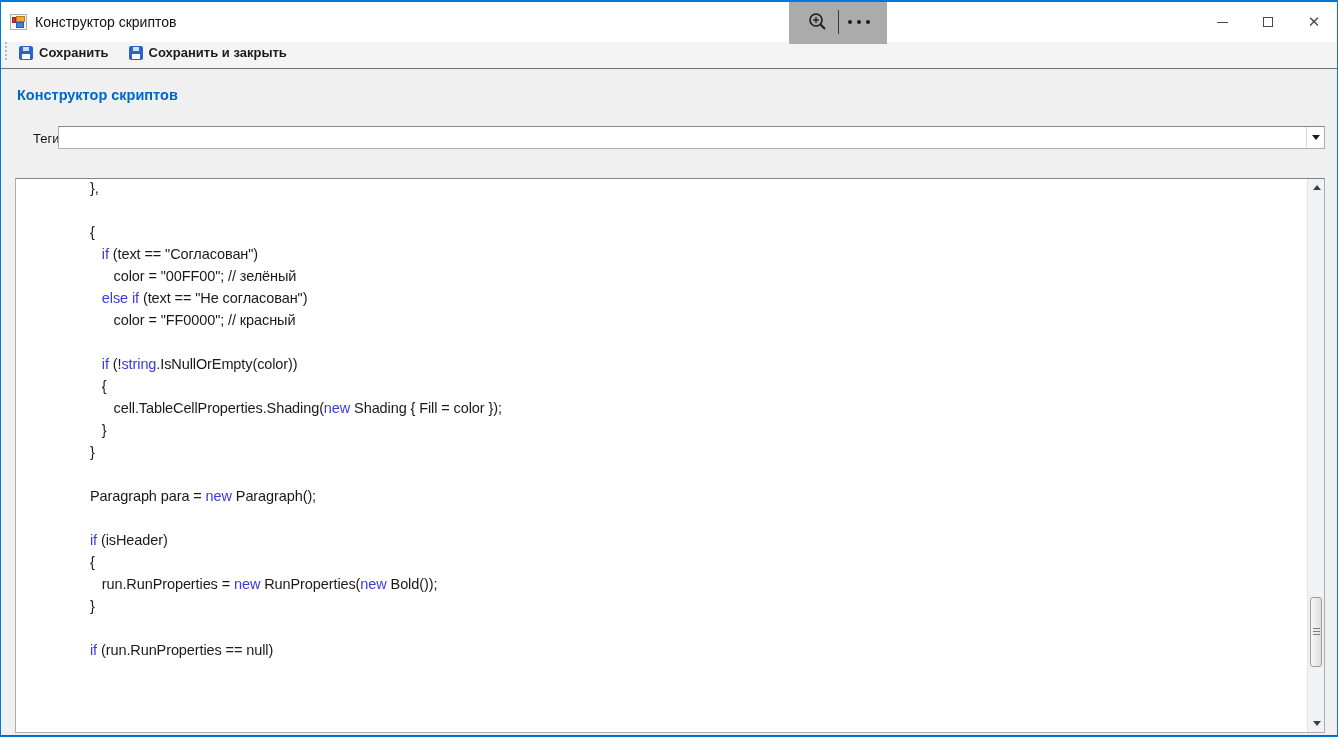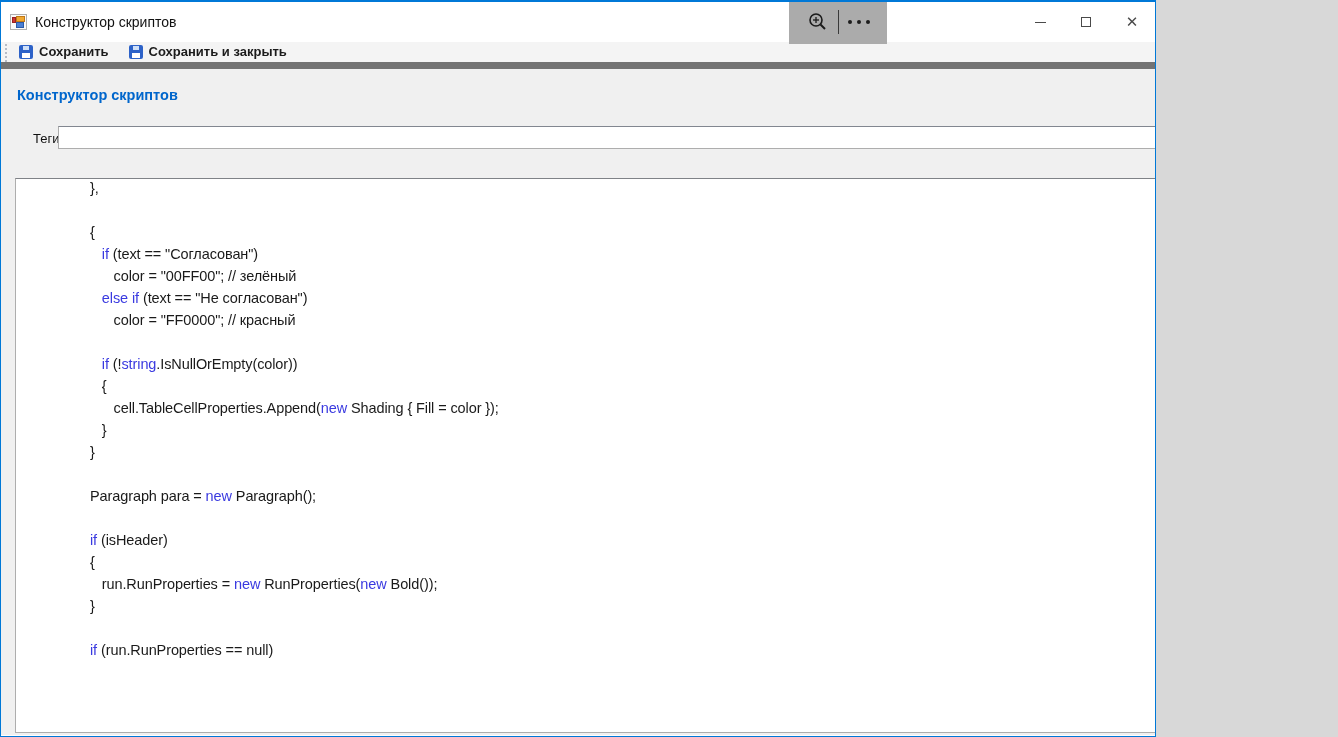--- a/index.html
+++ b/index.html
@@ -1,17 +1,17 @@
 <!DOCTYPE html>
 <html><head>
 <meta charset="utf-8">
 <style>
   * { margin:0; padding:0; box-sizing:border-box; }
   html,body { width:1338px; height:737px; font-family:"Liberation Sans", sans-serif; background:#d8d8d8; }
-  .window { position:relative; width:1156px; height:737px; background:#ffffff; border:1px solid #0078d7; border-top:2px solid #0078d7; overflow:hidden; }
+  .window { position:relative; width:1338px; height:737px; background:#a21caf; border:1px solid #0078d7; border-top:2px solid #0078d7; overflow:hidden; }
 
   
   .titlebar { position:relative; height:40px; background:#ffffff; display:flex; align-items:center; }
   .app-icon { position:relative; width:17px; height:16px; margin-left:9px; background:#fafafa; border:1px solid #b0b0b0; }
   .app-icon .blk-orange { position:absolute; right:1px; top:1px; width:9px; height:6px; background:#f0a830; border:1px solid #c07818; }
   .app-icon .blk-red { position:absolute; left:1px; top:2px; width:4px; height:6px; background:#cc3333; border:1px solid #992222; }
   .app-icon .blk-blue { position:absolute; right:2px; bottom:1px; width:8px; height:6px; background:#4a7fd4; border:1px solid #2a5aa8; }
   .title-text { margin-left:8px; font-size:14px; color:#111; }
 
   .shot-overlay { position:absolute; left:788px; top:-2px; width:98px; height:44px; background:#ababab; display:flex; align-items:center; justify-content:center; gap:9px; }
@@ -19,21 +19,21 @@
   .dots { display:flex; gap:5px; align-items:center; }
   .dots i { width:4px; height:4px; background:#1c1c1c; border-radius:50%; display:block; }
 
   .win-controls { position:absolute; right:0; top:-2px; height:44px; display:flex; }
   .win-btn { width:46px; height:100%; display:flex; align-items:center; justify-content:center; background:transparent; border:none; cursor:pointer; }
   .glyph-min { width:11px; height:1px; background:#4a4a4a; }
   .glyph-max { width:10px; height:10px; border:1px solid #4a4a4a; background:transparent; }
   .glyph-close { font-size:15px; color:#4a4a4a; line-height:1; font-family:"DejaVu Sans", sans-serif; }
 
   
-  .toolbar { height:27px; background:#f4f4f4; border-bottom:7px solid #737373; display:flex; align-items:flex-end; }
+  .toolbar { height:27px; background:#f4f4f4; border-bottom:1px solid #737373; display:flex; align-items:flex-start; }
   .grip { width:2px; height:18px; margin-left:4px; background-image:repeating-linear-gradient(#b6bcc6 0 2px, transparent 2px 4px); }
   .tb-btn { display:flex; align-items:center; gap:6px; border:none; background:transparent; padding:3px 8px; margin-left:4px; font-family:"Liberation Sans", sans-serif; font-size:13px; font-weight:600; color:#1b1b1b; cursor:pointer; }
   .floppy { position:relative; width:14px; height:14px; background:#2d62c8; border-radius:2px; }
   .floppy::before { content:""; position:absolute; top:1px; left:4px; width:6px; height:4px; background:#cfe0f8; }
   .floppy::after { content:""; position:absolute; bottom:1px; left:3px; width:8px; height:5px; background:#ffffff; }
 
   
   .content { position:relative; height:666px; background:#f0f0f0; }
   .page-heading { position:absolute; left:16px; top:18px; font-size:14.5px; font-weight:bold; color:#0066cc; }
 
@@ -134,21 +134,21 @@
           <div class="code-line"><span class="pl">},</span></div>
           <div class="code-line">&nbsp;</div>
           <div class="code-line"><span class="pl">{</span></div>
           <div class="code-line"><span class="pl">   </span><span class="kw">if</span><span class="pl"> (text == "Согласован")</span></div>
           <div class="code-line"><span class="pl">      color = "00FF00"; // зелёный</span></div>
           <div class="code-line"><span class="pl">   </span><span class="kw">else</span><span class="pl"> </span><span class="kw">if</span><span class="pl"> (text == "Не согласован")</span></div>
           <div class="code-line"><span class="pl">      color = "FF0000"; // красный</span></div>
           <div class="code-line">&nbsp;</div>
           <div class="code-line"><span class="pl">   </span><span class="kw">if</span><span class="pl"> (!</span><span class="kw">string</span><span class="pl">.IsNullOrEmpty(color))</span></div>
           <div class="code-line"><span class="pl">   {</span></div>
-          <div class="code-line"><span class="pl">      cell.TableCellProperties.Append(</span><span class="kw">new</span><span class="pl"> Shading { Fill = color });</span></div>
+          <div class="code-line"><span class="pl">      cell.TableCellProperties.Shading(</span><span class="kw">new</span><span class="pl"> Shading { Fill = color });</span></div>
           <div class="code-line"><span class="pl">   }</span></div>
           <div class="code-line"><span class="pl">}</span></div>
           <div class="code-line">&nbsp;</div>
           <div class="code-line"><span class="pl">Paragraph para = </span><span class="kw">new</span><span class="pl"> Paragraph();</span></div>
           <div class="code-line">&nbsp;</div>
           <div class="code-line"><span class="kw">if</span><span class="pl"> (isHeader)</span></div>
           <div class="code-line"><span class="pl">{</span></div>
           <div class="code-line"><span class="pl">   run.RunProperties = </span><span class="kw">new</span><span class="pl"> RunProperties(</span><span class="kw">new</span><span class="pl"> Bold());</span></div>
           <div class="code-line"><span class="pl">}</span></div>
           <div class="code-line">&nbsp;</div>

